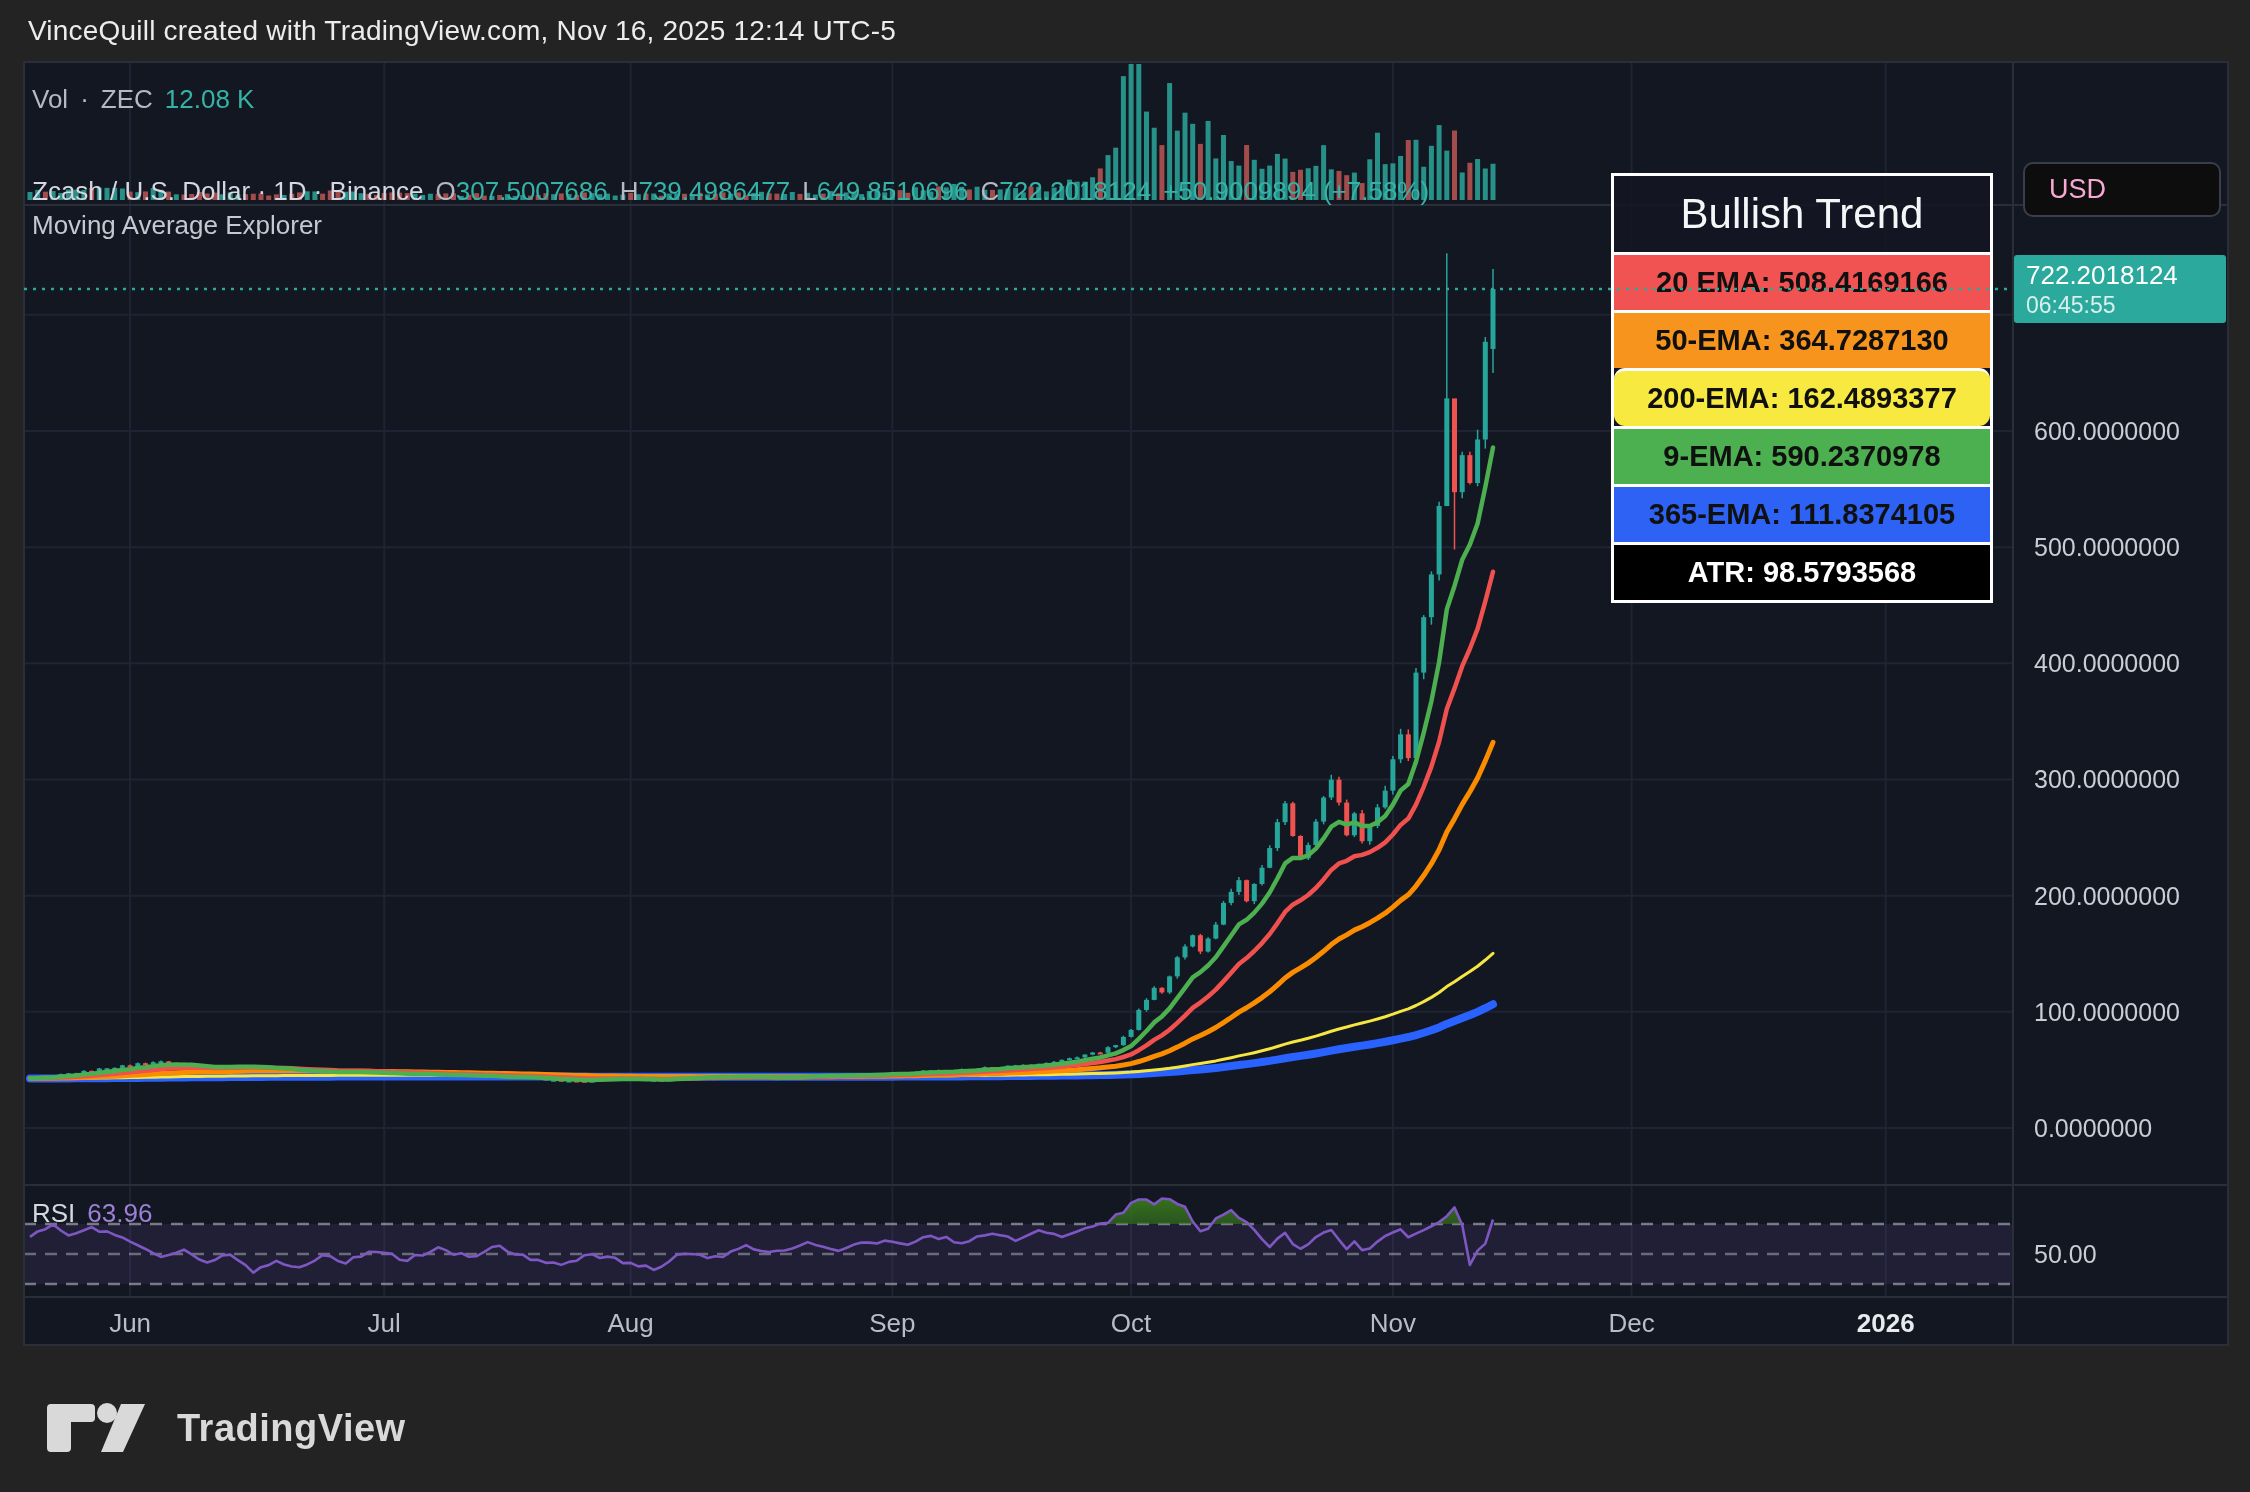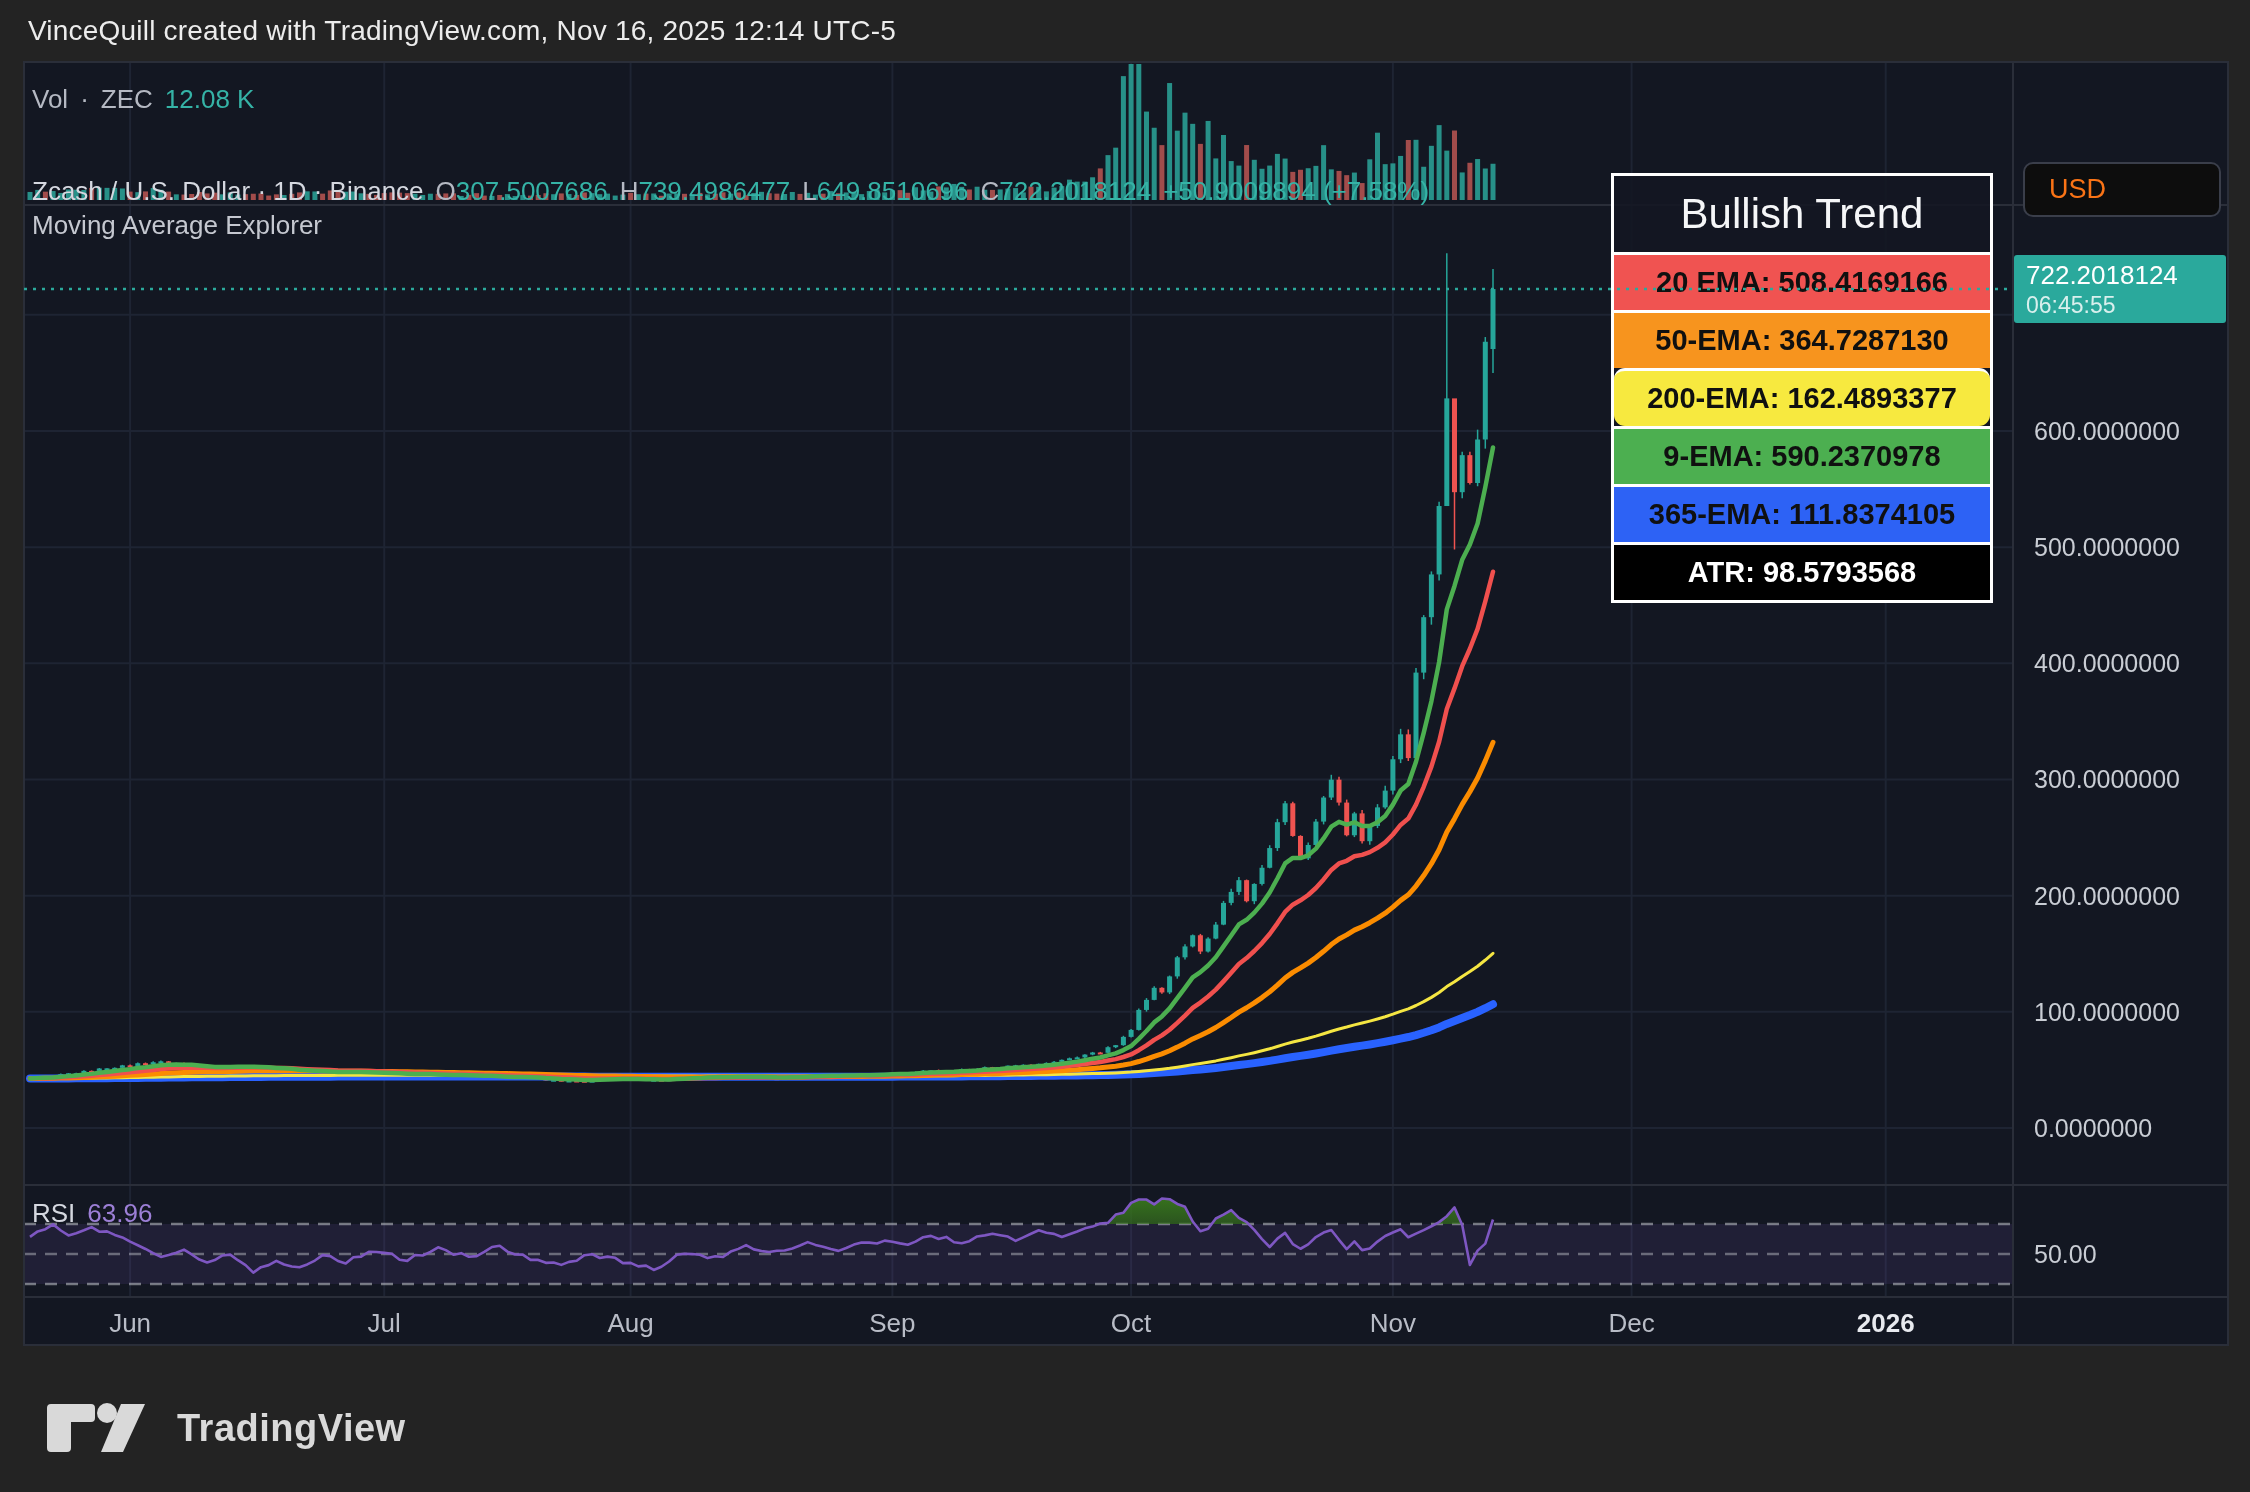--- a/index.html
+++ b/index.html
@@ -20,21 +20,21 @@
   
   #info-box{position:absolute;left:1611px;top:173px;width:382px;z-index:20;border:3px solid #ffffff;
     box-sizing:border-box;background:rgba(19,23,34,.88);}
   #info-box .box-title{height:76px;display:flex;align-items:center;justify-content:center;
     font-size:42px;font-weight:500;color:#f5f6f8;}
   #info-box .info-row{height:58px;box-sizing:border-box;border-top:3px solid #ffffff;
     display:flex;align-items:center;justify-content:center;font-size:29px;font-weight:600;}
   
   #usd-button{position:absolute;left:2023px;top:162px;width:198px;height:55px;box-sizing:border-box;
     background:#0d0d0d;border:2px solid #3a3e4a;border-radius:10px;display:flex;align-items:center;
-    color:#f97316;font-size:27px;font-weight:500;padding-left:24px;z-index:40;}
+    color:#f9a8d4;font-size:27px;font-weight:500;padding-left:24px;z-index:40;}
   #last-price-label{position:absolute;left:2014px;width:212px;height:68px;background:#2aa99c;border-radius:3px;
     z-index:40;color:#ffffff;padding-left:12px;box-sizing:border-box;}
   #last-price-label .val{font-size:26px;font-weight:500;margin-top:5px;}
   #last-price-label .cd{font-size:23px;color:rgba(255,255,255,.82);margin-top:1px;}
   .price-tick{position:absolute;left:2034px;transform:translateY(-50%);font-size:25px;color:#c9cdd4;z-index:15;}
   #rsi-mid-label{position:absolute;left:2034px;transform:translateY(-50%);font-size:25px;color:#c9cdd4;z-index:15;}
   .time-label{position:absolute;transform:translateX(-50%);font-size:26px;color:#b8bcc6;z-index:15;}
   .time-label.bold{font-weight:700;color:#e8eaef;}
   
   #footer{position:absolute;left:0;top:1345px;width:2250px;height:147px;background:#232323;z-index:5;}

